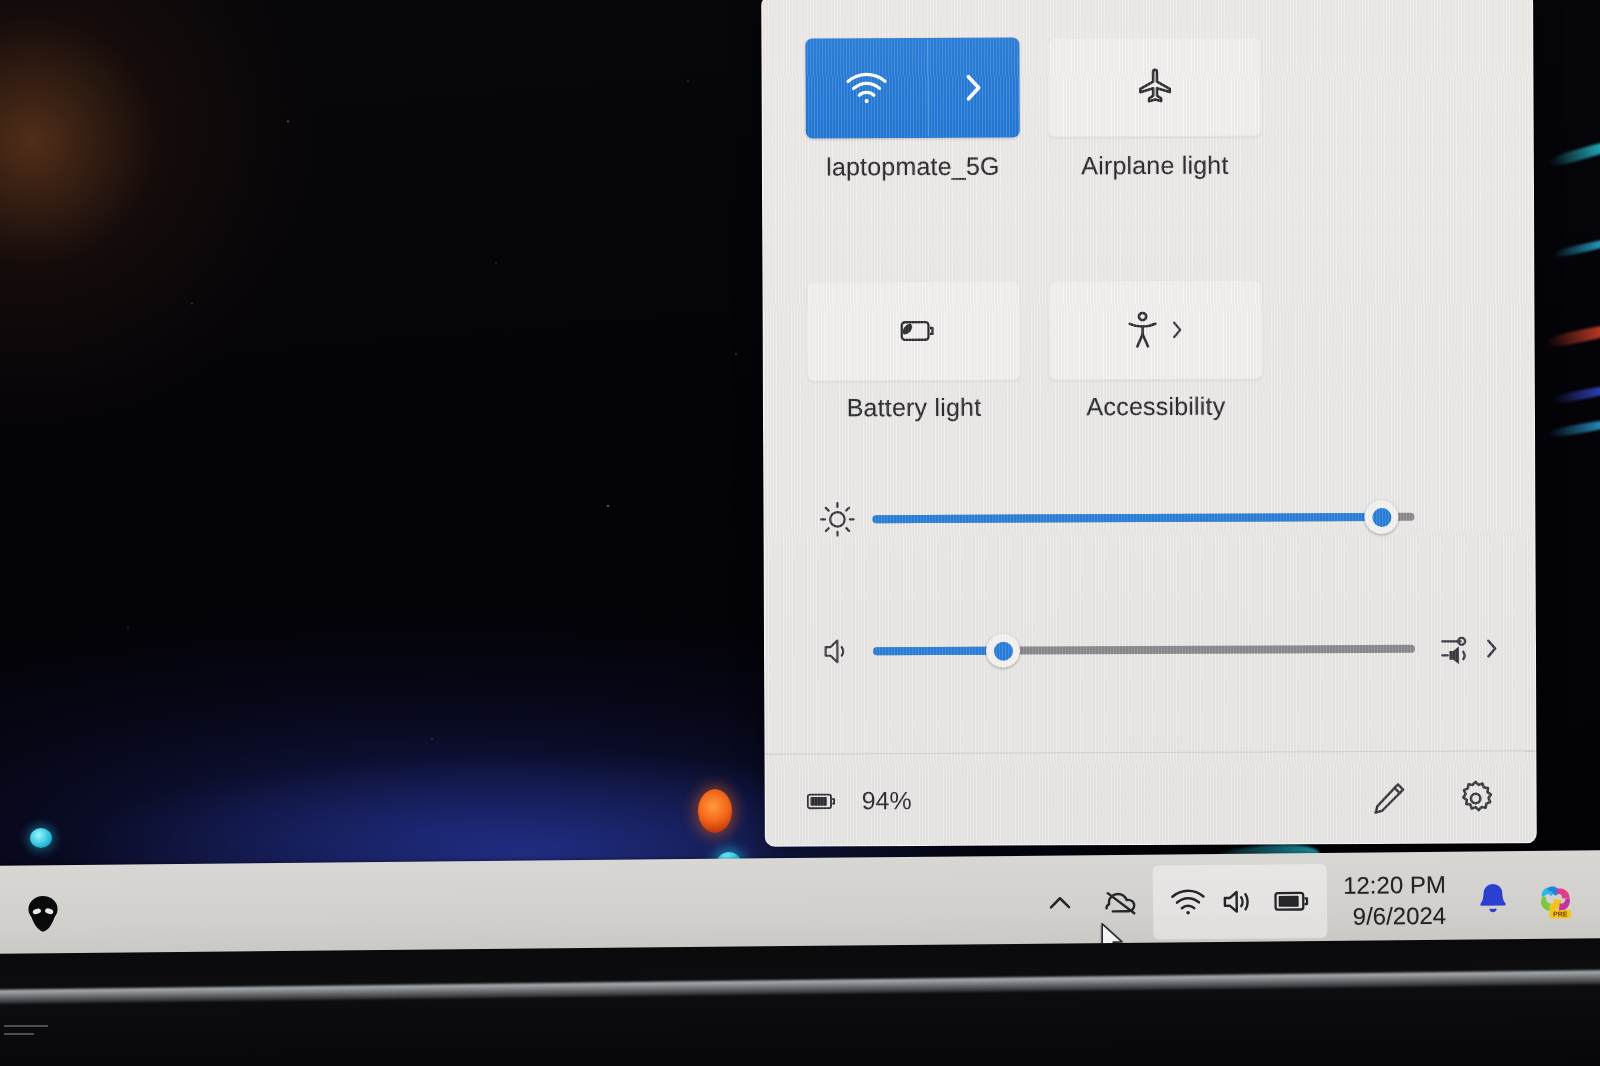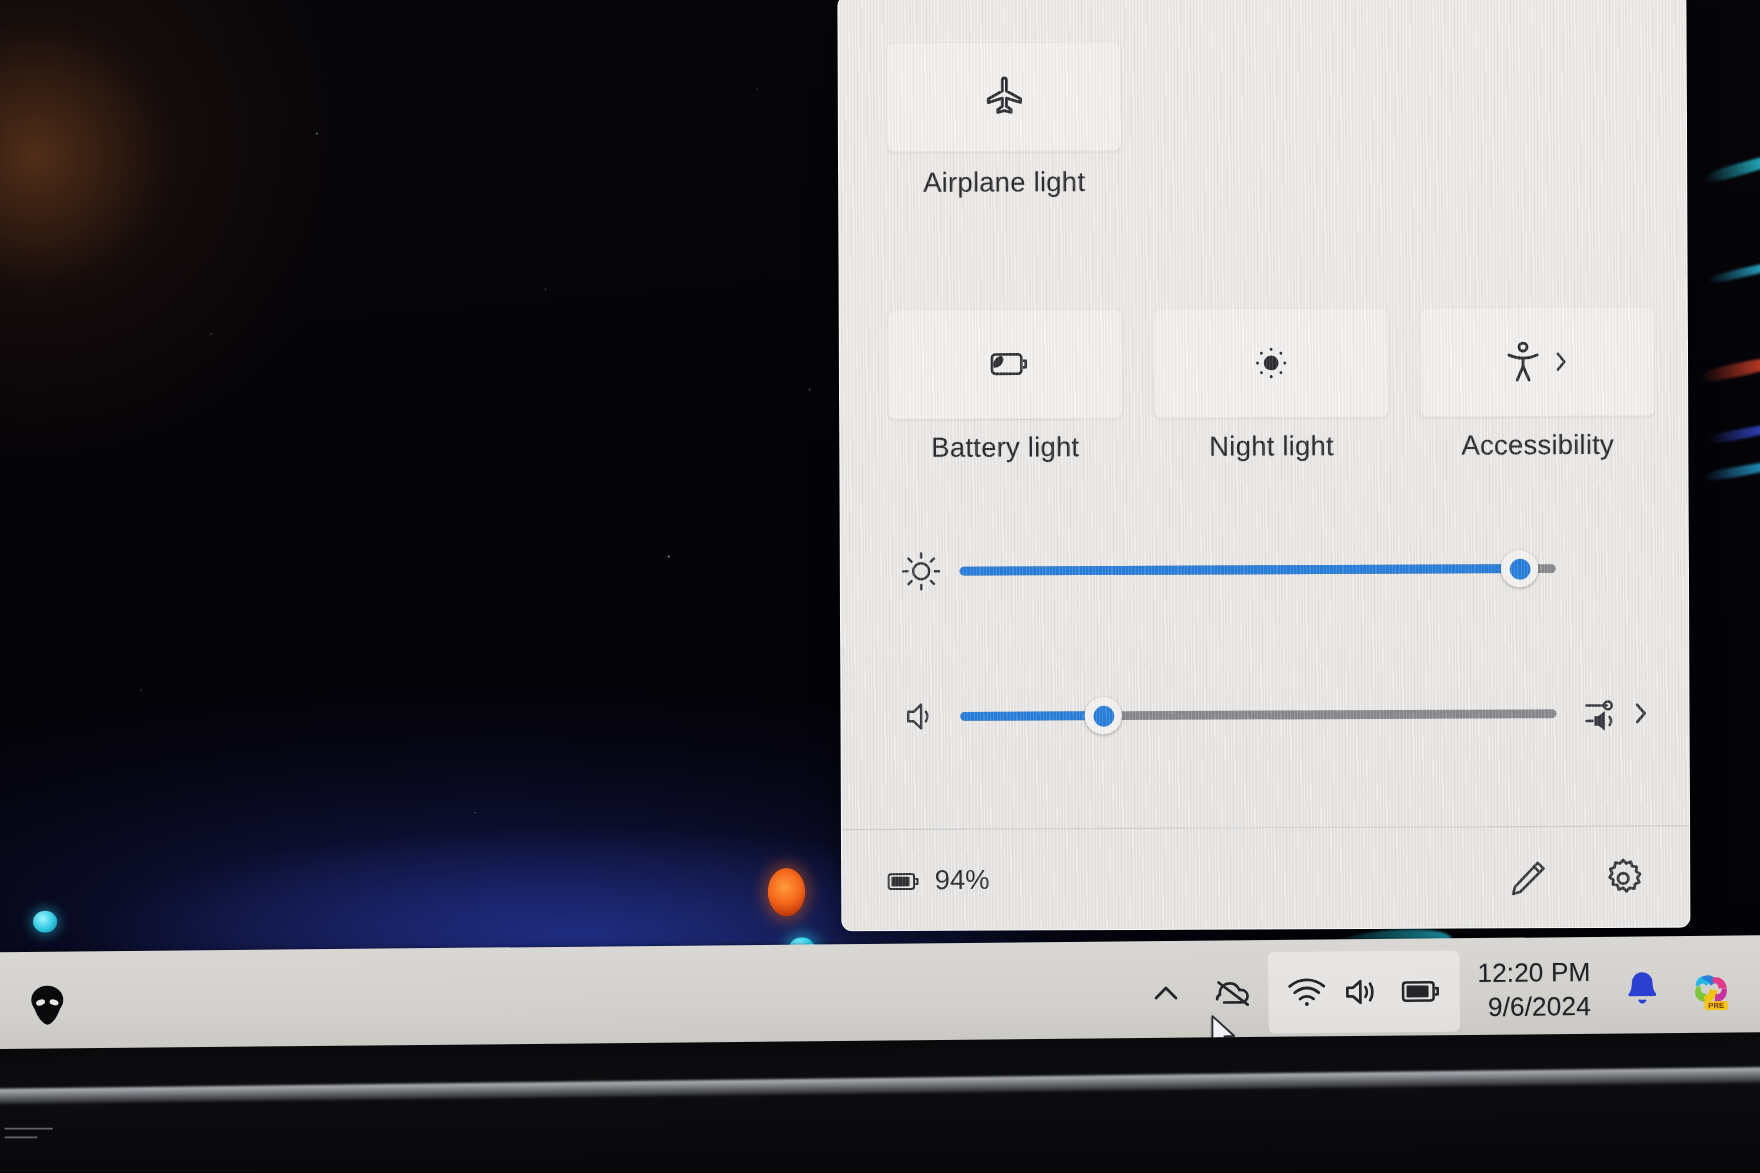--- a/index.html
+++ b/index.html
@@ -209,21 +209,21 @@
     height: 1px;
     background: rgba(0,0,0,0.10);
   }
 
   .qs-footer {
     position: absolute;
     left: 0; right: 0; top: 758px; height: 93px;
     display: flex; align-items: center;
   }
   .battery-status {
-    display: flex; align-items: center; gap: 12px;
+    display: flex; align-items: center; gap: 24px;
     margin-left: 38px;
     color: #2f2e33;
     font-size: 25px;
   }
   .footer-actions {
     margin-left: auto; margin-right: 40px;
     display: flex; align-items: center; gap: 48px;
     color: #3a393d;
   }
 
@@ -316,20 +316,38 @@
     <div class="streak s6"></div>
     <div class="planet-orange"></div>
     <div class="planet-cyan"></div>
     <div class="planet-cyan-2"></div>
   </div>
 
   <div id="quick-settings">
 
     <div class="tile-grid">
 
+      <div class="tile-cell">
+        <div class="tile on split">
+          <div class="tile-main">
+            <svg class="ico white" width="46" height="34" viewBox="0 0 24 18" fill="none" stroke="currentColor" stroke-width="1.7" stroke-linecap="round">
+              <path d="M2.2 5.4C5 3 8.4 1.7 12 1.7s7 1.3 9.8 3.7"></path>
+              <path d="M5.1 9.1C7.1 7.4 9.5 6.4 12 6.4s4.9 1 6.9 2.7"></path>
+              <path d="M8.1 12.7c1.1-1 2.5-1.5 3.9-1.5s2.8.5 3.9 1.5"></path>
+              <circle cx="12" cy="15.8" r="1.1" fill="currentColor" stroke="none"></circle>
+            </svg>
+          </div>
+          <div class="tile-chevron">
+            <svg class="ico white" width="24" height="34" viewBox="0 0 12 20" fill="none" stroke="currentColor" stroke-width="2.2" stroke-linecap="round" stroke-linejoin="round">
+              <path d="M3 3.5 L9 10 L3 16.5"></path>
+            </svg>
+          </div>
+        </div>
+        <div class="tile-label">laptopmate_5G</div>
+      </div>
 
 
       <div class="tile-cell">
         <div class="tile">
           <div class="tile-main">
             <svg class="ico dark" width="38" height="38" viewBox="0 0 22 22" fill="none" stroke="currentColor" stroke-width="1.5" stroke-linejoin="round" stroke-linecap="round">
               <path d="M10.2 2.3c0-.7.5-1.2 1.1-1.2s1.1.5 1.1 1.2v5.6l7.4 4.2v1.9l-7.4-2.3v4.3l2.4 1.7v1.5l-3.5-1-3.5 1v-1.5l2.4-1.7v-4.3l-7.4 2.3v-1.9l7.4-4.2z"></path>
             </svg>
           </div>
         </div>
@@ -345,38 +363,20 @@
             <svg class="ico dark" width="44" height="30" viewBox="0 0 28 18" fill="none" stroke="currentColor" stroke-width="1.5" stroke-linejoin="round">
               <rect x="6.5" y="3.4" width="17" height="11.2" rx="2"></rect>
               <path d="M24.4 7.1h1.6v3.8h-1.6"></path>
               <path d="M11.8 4.2c-2.6.6-4.4 2.6-4.6 5 0 .6.1 1.3.4 1.9 2.7.2 4.8-1.5 5.4-4 .3-1.1.1-2.2-1.2-2.9z" fill="currentColor" stroke="none"></path>
             </svg>
           </div>
         </div>
         <div class="tile-label">Battery light</div>
       </div>
 
-      <div class="tile-cell">
-        <div class="tile">
-          <div class="tile-main">
-            <svg class="ico dark" width="36" height="36" viewBox="0 0 22 22" fill="none" stroke="currentColor" stroke-width="1.4" stroke-linecap="round">
-              <circle cx="11" cy="11" r="4.1" fill="currentColor" stroke="none"></circle>
-              <circle cx="11" cy="3.4" r="0.85" fill="currentColor" stroke="none"></circle>
-              <circle cx="11" cy="18.6" r="0.85" fill="currentColor" stroke="none"></circle>
-              <circle cx="3.4" cy="11" r="0.85" fill="currentColor" stroke="none"></circle>
-              <circle cx="18.6" cy="11" r="0.85" fill="currentColor" stroke="none"></circle>
-              <circle cx="5.6" cy="5.6" r="0.8" fill="currentColor" stroke="none"></circle>
-              <circle cx="16.4" cy="16.4" r="0.8" fill="currentColor" stroke="none"></circle>
-              <circle cx="5.6" cy="16.4" r="0.8" fill="currentColor" stroke="none"></circle>
-              <circle cx="16.4" cy="5.6" r="0.8" fill="currentColor" stroke="none"></circle>
-            </svg>
-          </div>
-        </div>
-        <div class="tile-label">Night light</div>
-      </div>
 
       <div class="tile-cell">
         <div class="tile">
           <div class="tile-main" style="flex:1 1 auto;">
             <svg class="ico dark" width="32" height="38" viewBox="0 0 18 22" fill="none" stroke="currentColor" stroke-width="1.5" stroke-linecap="round" stroke-linejoin="round">
               <circle cx="9" cy="3.2" r="2.1"></circle>
               <path d="M1.6 7.4c2.3 1.1 4.8 1.6 7.4 1.6s5.1-.5 7.4-1.6"></path>
               <path d="M9 9v4.4"></path>
               <path d="M9 13.4 5.9 20.5 M9 13.4 12.1 20.5"></path>
             </svg>

